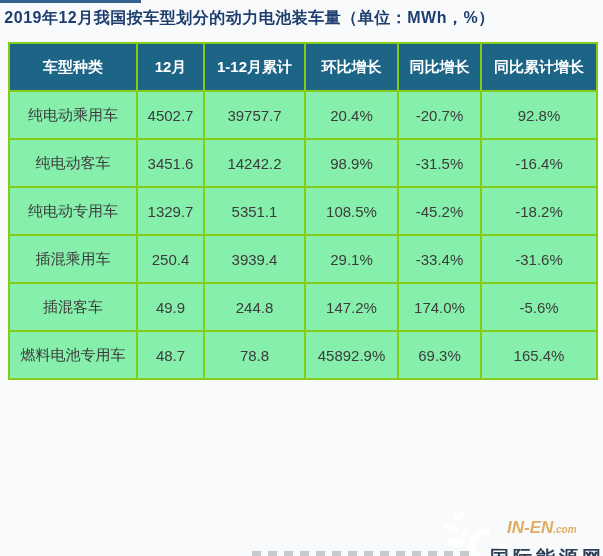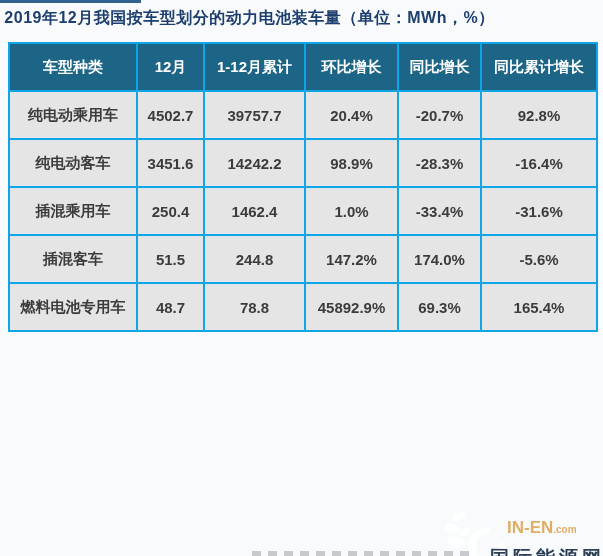--- a/index.html
+++ b/index.html
@@ -17,44 +17,43 @@
     text-align:center;
     font-size:16px;font-weight:bold;color:#1d3e6e;
     letter-spacing:0.5px;
   }
   table.batt{
     position:absolute;left:8px;top:42px;
     border-collapse:collapse;table-layout:fixed;
     width:588px;
   }
   table.batt th,table.batt td{
-    border:2px solid #0ea5e9;
+    border:2px solid #84cc16;
     height:46px;
     text-align:center;vertical-align:middle;
     padding:0 2px;
   }
   table.batt th{
     background:#1d6587;color:#ffffff;
     font-size:15px;font-weight:bold;
   }
   table.batt td{
-    background:#e5e5e5;color:#3c3c3c;
+    background:#86efac;color:#3c3c3c;
     font-size:15px;
-    font-weight:bold;
   }
   td.cat{font-size:15px;}
   
   .watermark{
     position:absolute;right:0;bottom:0;width:168px;height:62px;
     pointer-events:none;
   }
   .wm-logo{position:absolute;left:10px;top:12px;opacity:0.9;}
   .wm-brand{
     position:absolute;left:72px;top:24px;
-    font-size:17px;font-weight:bold;
+    font-size:17px;font-weight:bold;font-style:italic;
     color:#d99a3f;opacity:0.8;white-space:nowrap;
   }
   .wm-brand .dotcom{font-size:10px;}
   .wm-cutoff{
     position:absolute;left:55px;top:51px;width:113px;height:11px;
     overflow:hidden;
     font-size:19px;font-weight:bold;letter-spacing:4px;
     color:#2a3e55;white-space:nowrap;
   }
   .bottom-fragment{
@@ -97,34 +96,42 @@
       <td>39757.7</td>
       <td>20.4%</td>
       <td>-20.7%</td>
       <td>92.8%</td>
     </tr>
     <tr>
       <td class="cat">纯电动客车</td>
       <td>3451.6</td>
       <td>14242.2</td>
       <td>98.9%</td>
-      <td>-28.3%</td>
+      <td>-31.5%</td>
       <td>-16.4%</td>
+    </tr>
+    <tr>
+      <td class="cat">纯电动专用车</td>
+      <td>1329.7</td>
+      <td>5351.1</td>
+      <td>108.5%</td>
+      <td>-45.2%</td>
+      <td>-18.2%</td>
     </tr>
     <tr>
       <td class="cat">插混乘用车</td>
       <td>250.4</td>
-      <td>1462.4</td>
-      <td>1.0%</td>
+      <td>3939.4</td>
+      <td>29.1%</td>
       <td>-33.4%</td>
       <td>-31.6%</td>
     </tr>
     <tr>
       <td class="cat">插混客车</td>
-      <td>51.5</td>
+      <td>49.9</td>
       <td>244.8</td>
       <td>147.2%</td>
       <td>174.0%</td>
       <td>-5.6%</td>
     </tr>
     <tr>
       <td class="cat">燃料电池专用车</td>
       <td>48.7</td>
       <td>78.8</td>
       <td>45892.9%</td>

